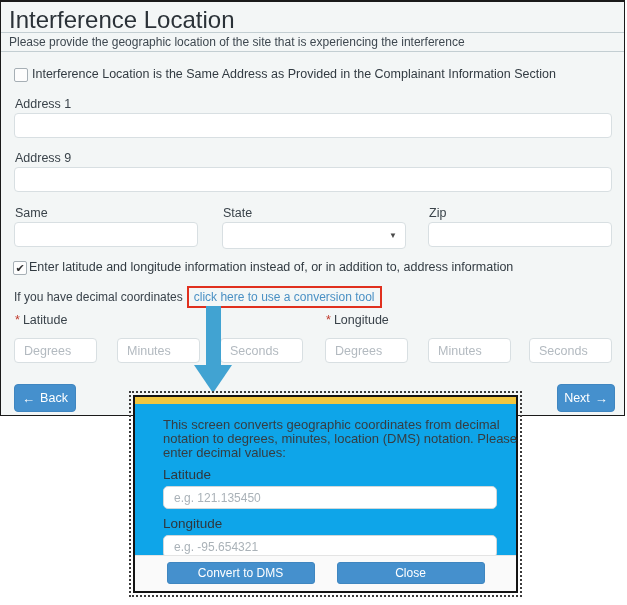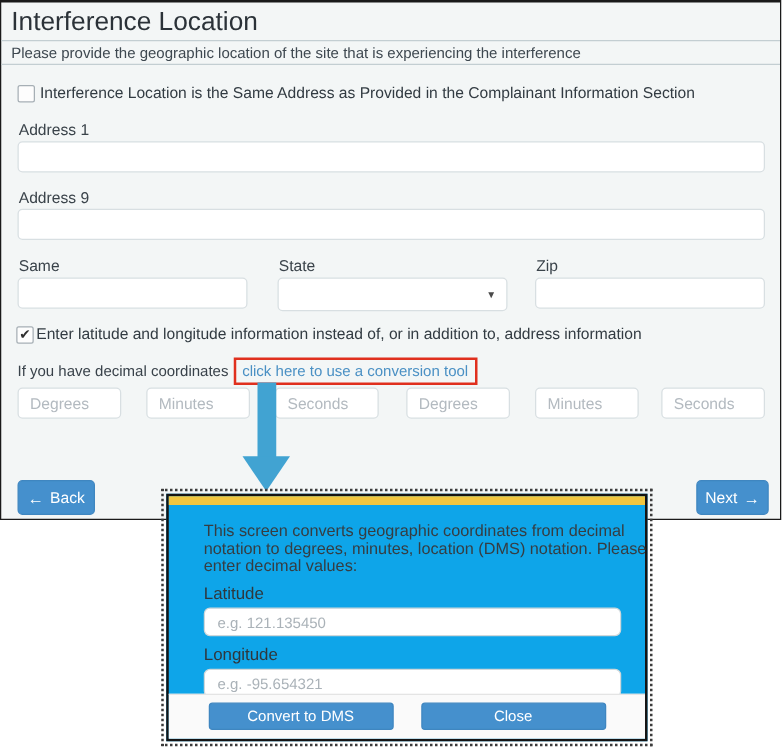--- a/index.html
+++ b/index.html
@@ -3,21 +3,21 @@
 <meta charset="utf-8">
 <style>
   * { margin:0; padding:0; box-sizing:content-box; }
   html,body { background:#fff; }
   body { font-family:"Liberation Sans","DejaVu Sans",sans-serif; }
   #stage { position:relative; width:627px; height:605px; background:#fff; overflow:hidden; }
 
   
   #panel { position:absolute; left:0; top:0; width:623px; height:413px;
            background:#f3f6f6; border:1px solid #1a1a1a; border-top-width:2px; }
-  #page-title { position:absolute; left:8px; top:4px; font-size:21px; color:#2b3238; }
+  #page-title { position:absolute; left:8px; top:4px; font-size:24px; color:#2b3238; }
   .rule { position:absolute; left:0; right:0; height:0; border-top:1px solid #c3ced2; }
   #rule1 { top:30px; } #rule2 { top:49px; }
   #page-subtitle { position:absolute; left:8px; top:33px; font-size:12px; color:#3e4850; white-space:nowrap; }
 
   .cb { position:absolute; width:12px; height:12px; border:1px solid #a6afb5; background:#fdfdfd;
         border-radius:2px; font-size:11px; line-height:12px; text-align:center; color:#2e2e2e; cursor:pointer; }
   .cb-label { position:absolute; font-size:12.5px; color:#323b42; white-space:nowrap; }
   #cb-same { left:13px; top:66px; }
   #cb-same-label { left:31px; top:65px; }
   #cb-latlong { left:12px; top:259px; }
@@ -36,21 +36,21 @@
                   border:1px solid #d8dfe2; border-radius:4px; cursor:pointer; }
   #state-caret { position:absolute; right:8px; top:8px; font-size:8px; color:#4a4a4a; }
 
   #hint-row { position:absolute; left:13px; top:284px; display:flex; align-items:center; font-size:12px; color:#39424a; white-space:nowrap; }
   #hint-link-box { border:2px solid #e0301e; padding:2px 5px; margin-left:4px; }
   #conversion-link { color:#4a90c4; cursor:pointer; font-size:12px; }
 
   .coord-label { position:absolute; top:311px; font-size:12.5px; color:#39424a; white-space:nowrap; }
   #lat-label-row { left:14px; } #lon-label-row { left:325px; }
   .req { color:#c0392b; margin-right:3px; }
-  .dms { position:absolute; top:308px; width:63px; height:23px; }
+  .dms { position:absolute; top:336px; width:63px; height:23px; }
   #lat-deg { left:13px; }  #lat-min { left:116px; } #lat-sec { left:219px; }
   #lon-deg { left:324px; } #lon-min { left:427px; } #lon-sec { left:528px; }
   .dms.txt { width:63px; padding:0 9px; }
 
   .btn { background:#4590cd; border:1px solid #3f86c0; color:#fff; border-radius:4px;
          font-size:12.5px; display:flex; align-items:center; justify-content:center; gap:5px; cursor:pointer; }
   #back-button { position:absolute; left:13px; top:382px; width:60px; height:26px; }
   #next-button { position:absolute; left:556px; top:382px; width:56px; height:26px; }
   .btn .arr { font-size:13px; font-weight:bold; }
 

